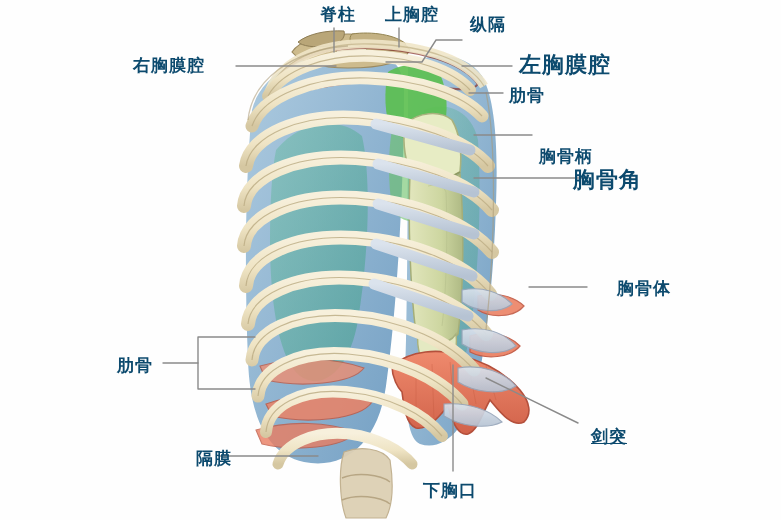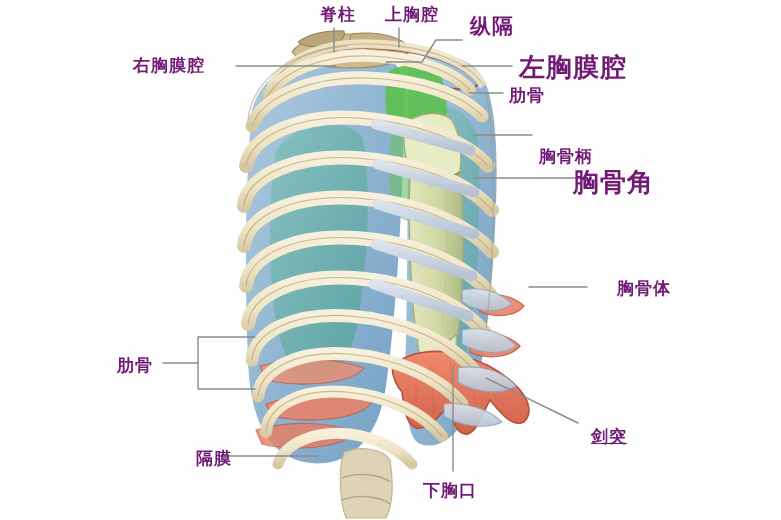--- a/index.html
+++ b/index.html
@@ -8,29 +8,29 @@
     background:#ffffff;
     font-family:"DejaVu Sans","Liberation Sans",sans-serif;
     overflow:hidden;
     position:relative;
   }
   #stage{position:relative;width:781px;height:520px;background:#fefefe;}
 
   
   .lbl{
     position:absolute;
-    color:#701a75;
+    color:#0c4a6e;
     font-weight:bold;
     white-space:nowrap;
     letter-spacing:1px;
     line-height:1;
   }
   .lbl.md{font-size:17px;}
-  .lbl.lg{font-size:21px;}
-  .lbl.xl{font-size:26px;}
+  .lbl.lg{font-size:17px;}
+  .lbl.xl{font-size:22px;}
 
   
   #leaders{position:absolute;left:0;top:0;width:781px;height:520px;pointer-events:none;}
 
   
   #art{position:absolute;left:0;top:0;width:781px;height:520px;}
 </style>
 </head>
 <body>
 

